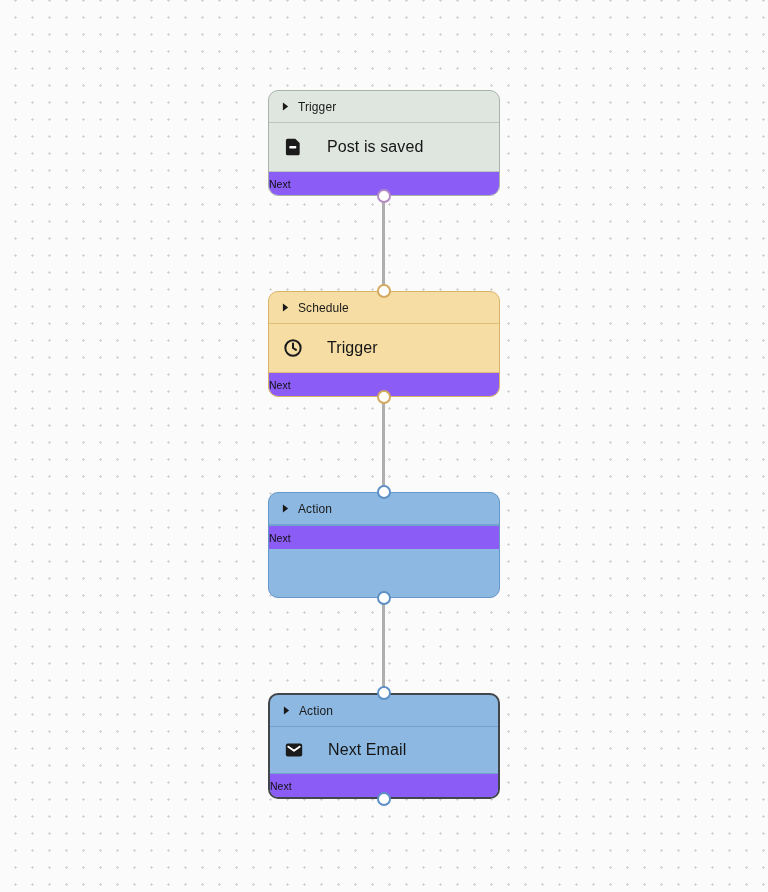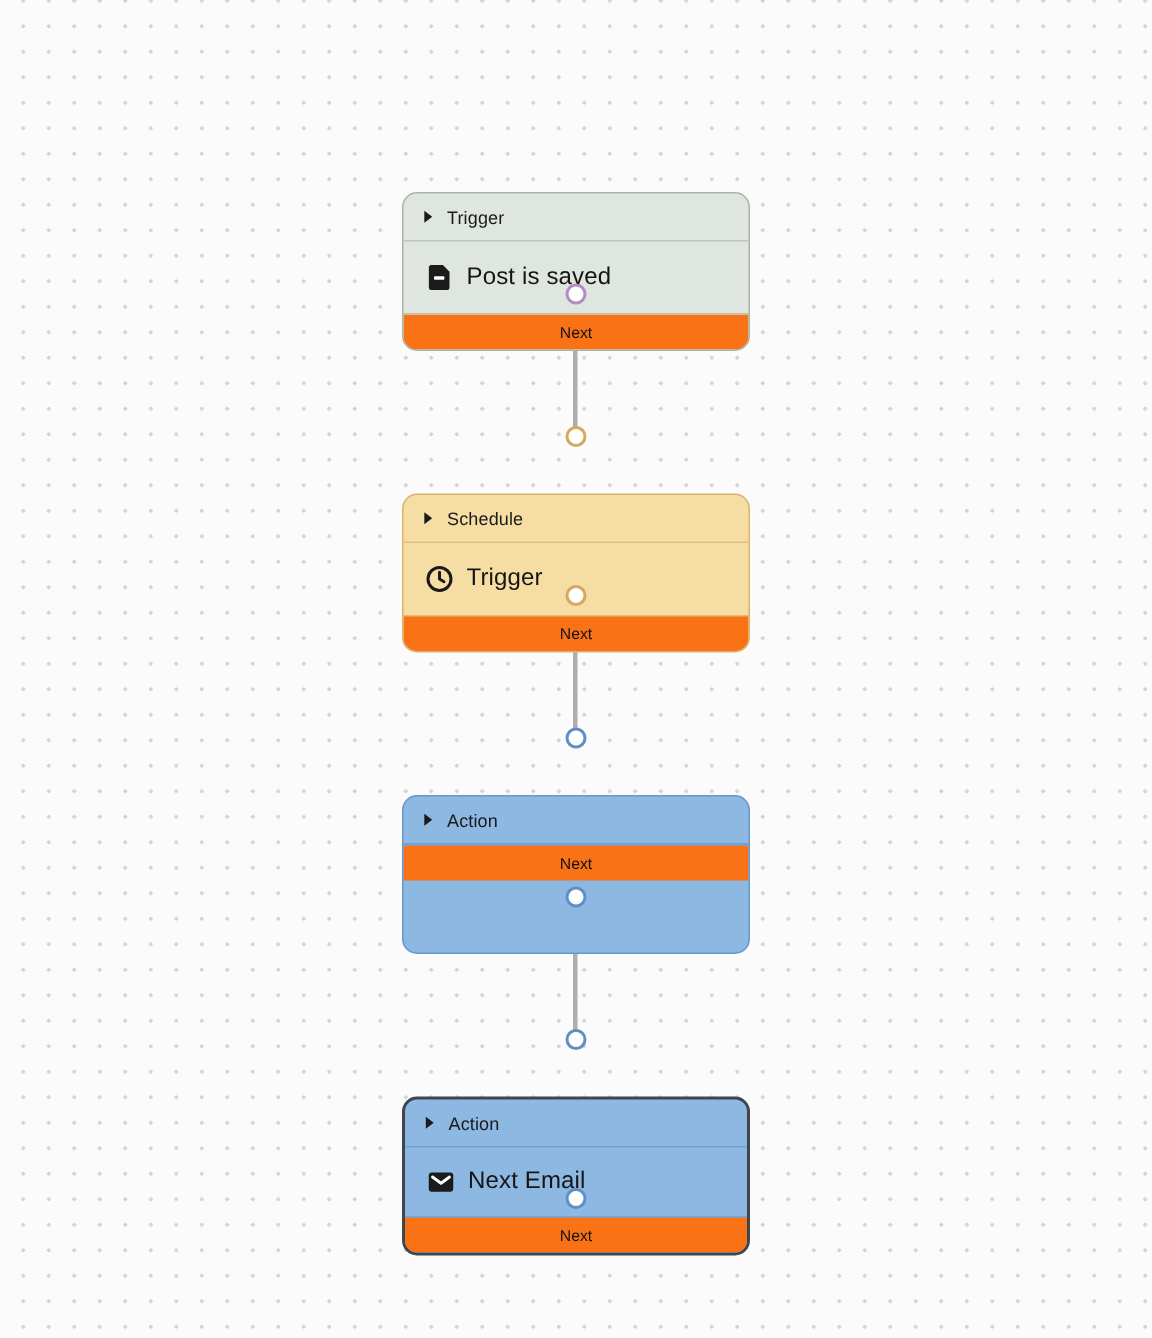--- a/index.html
+++ b/index.html
@@ -7,38 +7,38 @@
     position:relative;width:768px;height:892px;overflow:hidden;
     background-color:var(--bg,#fbfbfb);
     background-image:radial-gradient(circle,var(--dot,#d4d4d4) 1.1px,transparent 1.3px);
     background-size:17px 17px;background-position:7px 9px;
     font-family:"Liberation Sans","DejaVu Sans",sans-serif;
     color:#1a1a1a;
   }
   .node{
     position:absolute;left:268px;width:232px;height:106px;box-sizing:border-box;
     border:1px solid var(--border,#999);border-radius:10px;overflow:hidden;
-    background:var(--fill,#eee);display:flex;flex-direction:column;z-index:2;margin-top:38px;
+    background:var(--fill,#eee);display:flex;flex-direction:column;z-index:2;
   }
   .node.selected{border-width:2px;}
   .node-1{top:90px}.node-2{top:291px}.node-3{top:492px}.node-4{top:693px}
   .node-header{
     display:flex;align-items:center;gap:9px;padding:0 13px;height:31px;flex:0 0 auto;
     border-bottom:1px solid var(--divider,#ccc);
   }
   .caret{width:7px;height:9px;display:flex;flex:0 0 auto;}
   .caret svg{width:100%;height:100%;}
   .node-category{font-size:12px;font-weight:500;letter-spacing:.1px;}
-  .node-body{flex:1 1 auto;display:flex;align-items:center;gap:8px;padding:0 14px;}
+  .node-body{flex:1 1 auto;display:flex;align-items:center;gap:24px;padding:0 14px;}
   .node-icon{width:20px;height:20px;display:flex;flex:0 0 auto;}
   .node-icon svg{width:100%;height:100%;}
   .node-label{font-size:16px;font-weight:400;letter-spacing:.1px;color:#151515;}
   .node-footer{
-    height:23px;flex:0 0 auto;background:#f97316;
-    display:flex;align-items:center;justify-content:center;
+    height:23px;flex:0 0 auto;background:#8b5cf6;
+    display:flex;align-items:center;justify-content:flex-start;
     font-size:10.5px;font-weight:500;color:#111;
     border-top:1px solid var(--divider,#ccc);
   }
   .edge{position:absolute;left:382px;width:3px;background:#aeaeae;z-index:1;}
   .edge-1{top:196px;height:95px}
   .edge-2{top:397px;height:95px}
   .edge-3{top:598px;height:95px}
   .handle{
     position:absolute;left:377px;width:14px;height:14px;box-sizing:border-box;
     border-radius:50%;background:#ffffff;border:2px solid var(--ring,#999);z-index:3;

